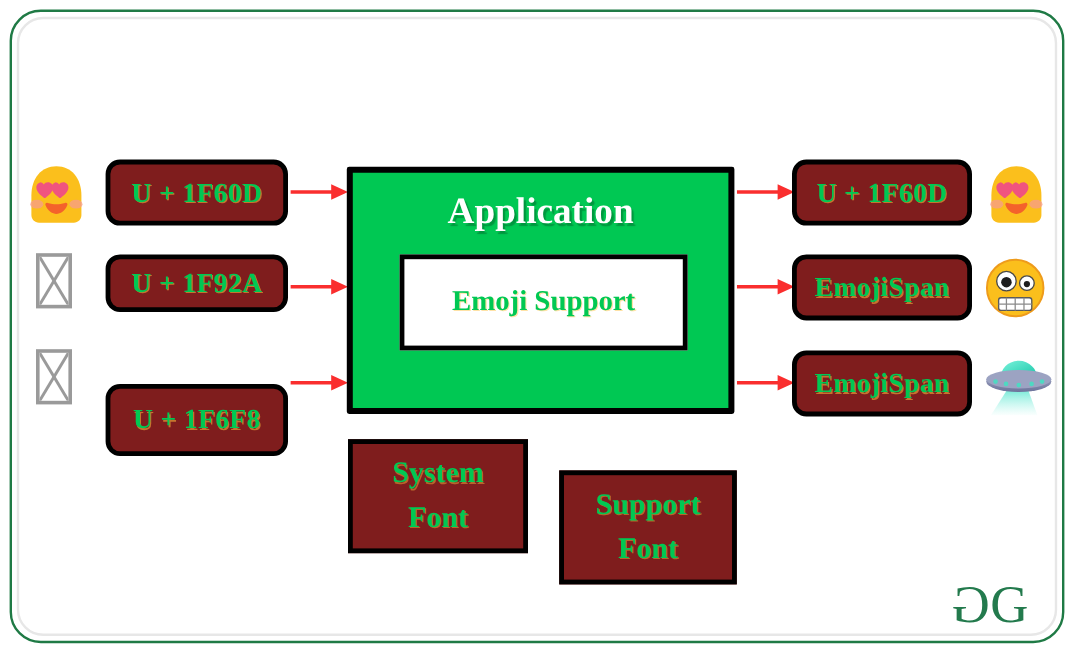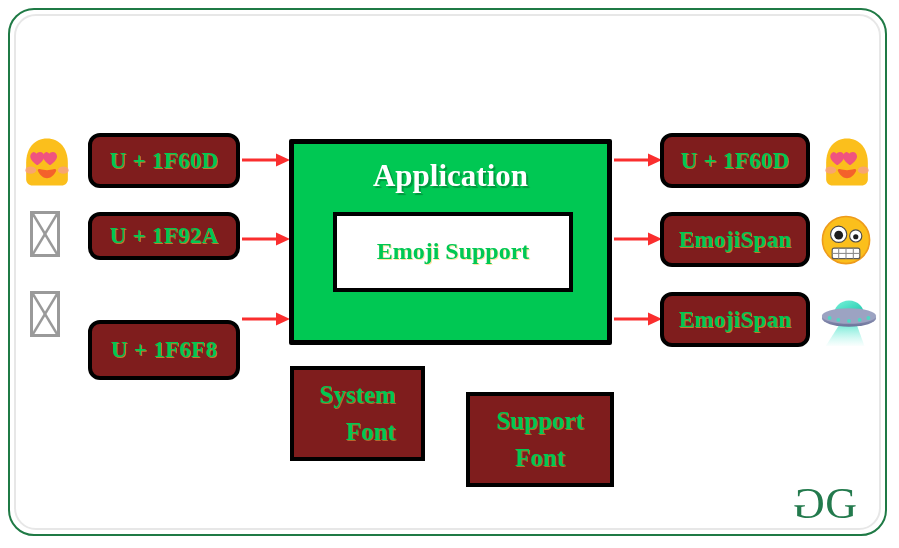--- a/index.html
+++ b/index.html
@@ -317,21 +317,21 @@
       <ellipse cx="32" cy="33" rx="28" ry="9" fill="url(#hullG)"></ellipse>
       <ellipse cx="32" cy="31" rx="28" ry="8" fill="#9CA3C2"></ellipse>
       <circle cx="12" cy="33" r="2" fill="#4FD8C2"></circle>
       <circle cx="21" cy="35" r="2" fill="#4FD8C2"></circle>
       <circle cx="32" cy="36" r="2" fill="#4FD8C2"></circle>
       <circle cx="43" cy="35" r="2" fill="#4FD8C2"></circle>
       <circle cx="52" cy="33" r="2" fill="#4FD8C2"></circle>
     </svg>
   </div>
 
-  <div class="node sharp" style="left:290px; top:366px; width:135px; height:95px;text-align:right;">
+  <div class="node sharp" style="left:290px; top:366px; width:150px; height:95px;">
     <div class="font-text">
       <span>System</span><br>
       <span>Font</span>
     </div>
   </div>
 
   <div class="node sharp" style="left:466px; top:366px; width:148px; height:95px;margin-top:26px;">
     <div class="font-text">
       <span>Support</span><br>
       <span>Font</span>

